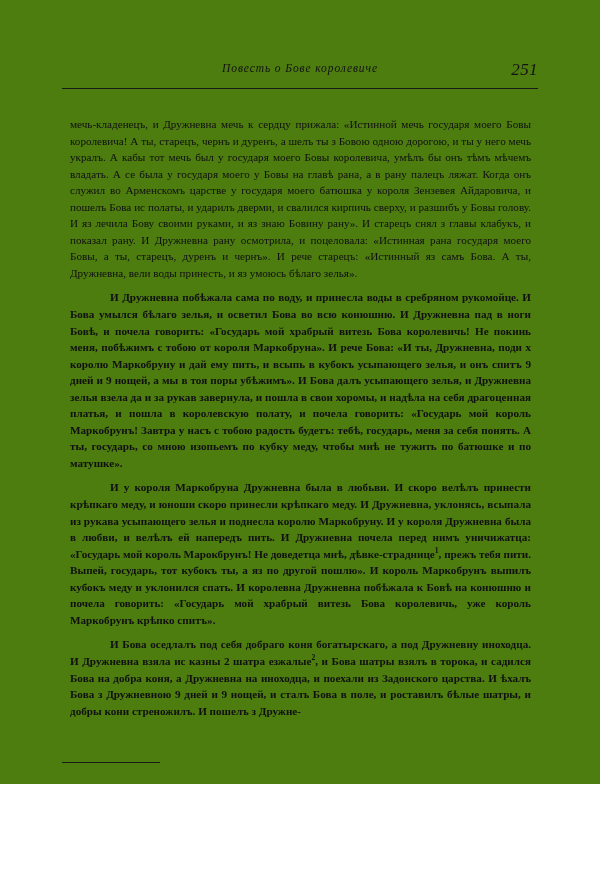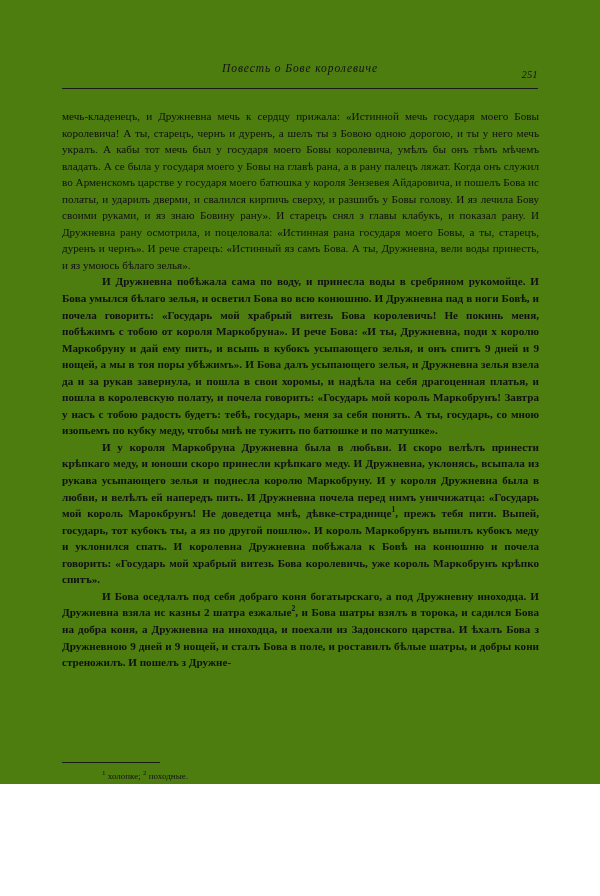--- a/index.html
+++ b/index.html
@@ -34,21 +34,21 @@
     font-size: 11.5px;
     letter-spacing: 0.9px;
     color: #131313;
     white-space: nowrap;
   }
   .running-head-folio {
     position: absolute;
     right: 0;
     bottom: 0;
     font-style: italic;
-    font-size: 10px;
+    font-size: 17px;
     letter-spacing: 0.4px;
     color: #131313;
   }
   .head-rule {
     position: absolute;
     left: 62px;
     top: 88px;
     width: 476px;
     height: 0;
     border-top: 1.6px solid #1a1a1a;
@@ -59,21 +59,21 @@
     top: 108px;
     width: 477px;
     font-size: 11.15px;
     line-height: 16.55px;
     text-align: justify;
     text-justify: inter-word;
     color: #101010;
     hyphens: manual;
   }
   .body-text p {
-    margin: 0;
+    margin: 8px;
     text-indent: 0;
   }
   .body-text p.indented {
     text-indent: 40px;
     font-weight: bold;
   }
   .fn-ref {
     font-size: 7.6px;
     vertical-align: super;
     line-height: 0;
@@ -124,17 +124,14 @@
     <p class="indented">
       <span>И у короля Маркобруна Дружневна была в любьви. И скоро велѣлъ принести крѣпкаго меду, и юноши скоро принесли крѣпкаго меду. И Дружневна, уклонясь, всыпала из рукава усыпающего зелья и поднесла королю Маркобруну. И у короля Дружневна была в любви, и велѣлъ ей напередъ пить. И Дружневна почела перед нимъ уничижатца: «Государь мой король Марокбрунъ! Не доведетца мнѣ, дѣвке-страднице</span><sup class="fn-ref">1</sup><span>, прежъ тебя пити. Выпей, государь, тот кубокъ ты, а яз по другой пошлю». И король Маркобрунъ выпилъ кубокъ меду и уклонился спать. И королевна Дружневна побѣжала к Бовѣ на конюшню и почела говорить: «Государь мой храбрый витезь Бова королевичь, уже король Маркобрунъ крѣпко спитъ».</span>
     </p>
     <p class="indented">
       <span>И Бова оседлалъ под себя добраго коня богатырскаго, а под Дружневну иноходца. И Дружневна взяла ис казны 2 шатра езжалые</span><sup class="fn-ref">2</sup><span>, и Бова шатры взялъ в торока, и садился Бова на добра коня, а Дружневна на иноходца, и поехали из Задонского царства. И ѣхалъ Бова з Дружневною 9 дней и 9 нощей, и сталъ Бова в поле, и роставилъ бѣлые шатры, и добры кони стреножилъ. И пошелъ з Дружне-</span>
     </p>
   </div>
 
   <div class="footnote-rule"></div>
 
-  <div class="footnotes">
-    <sup class="fn-num">1</sup><span> холопке; </span><sup class="fn-num">2</sup><span> походные.</span>
-  </div>
 
 </div>
 
 </body></html>

